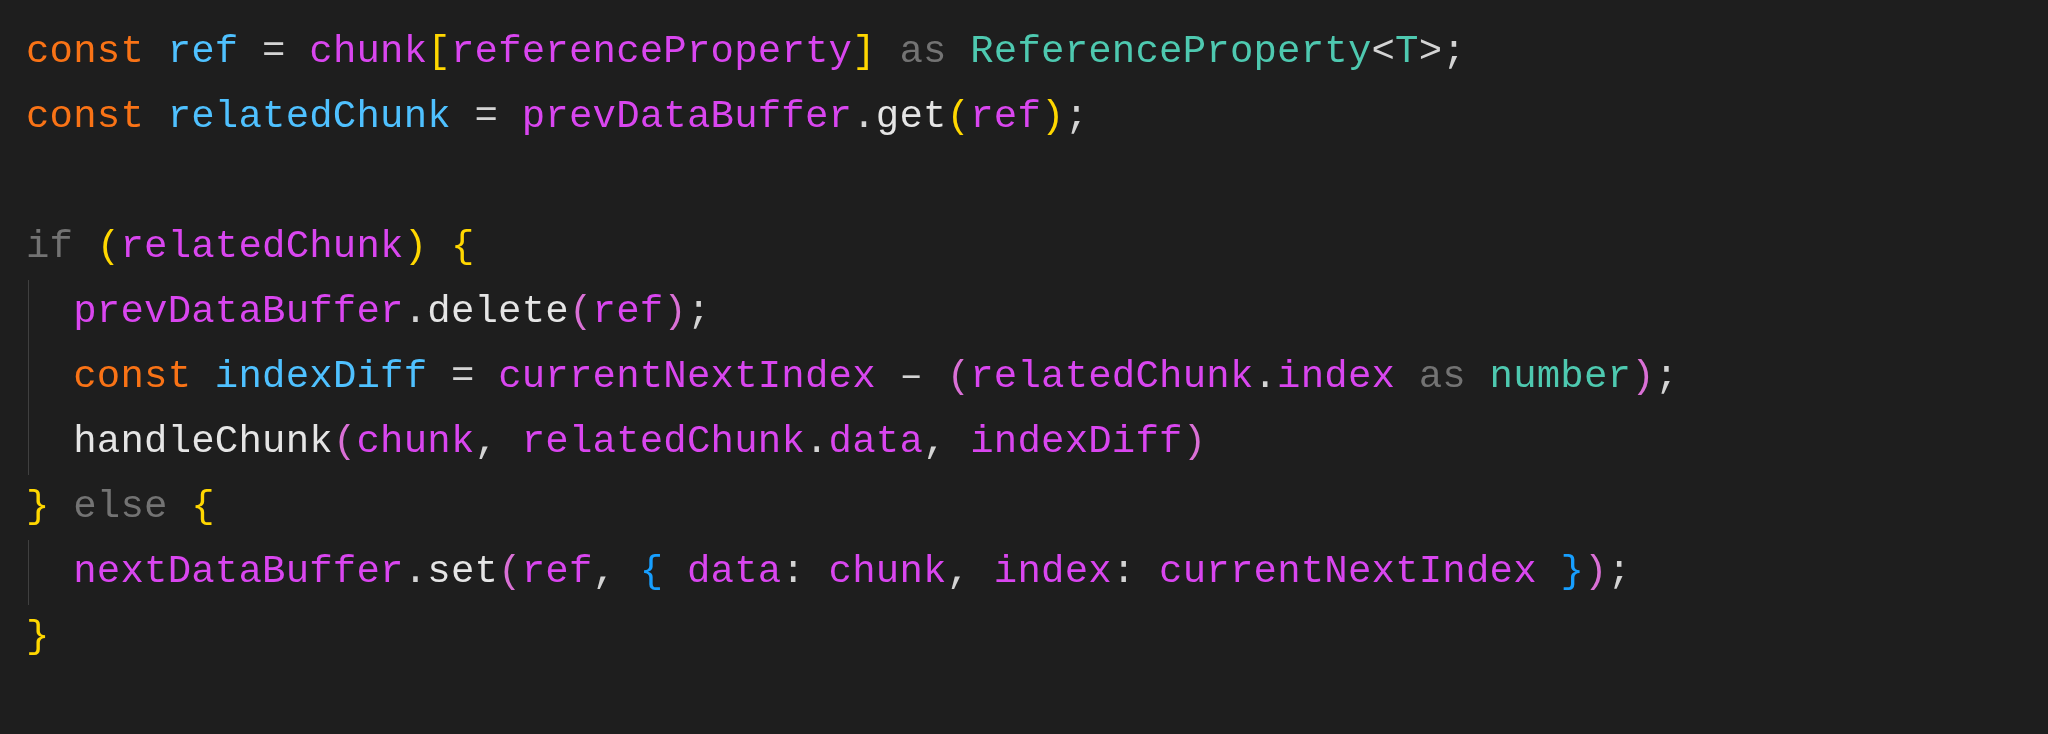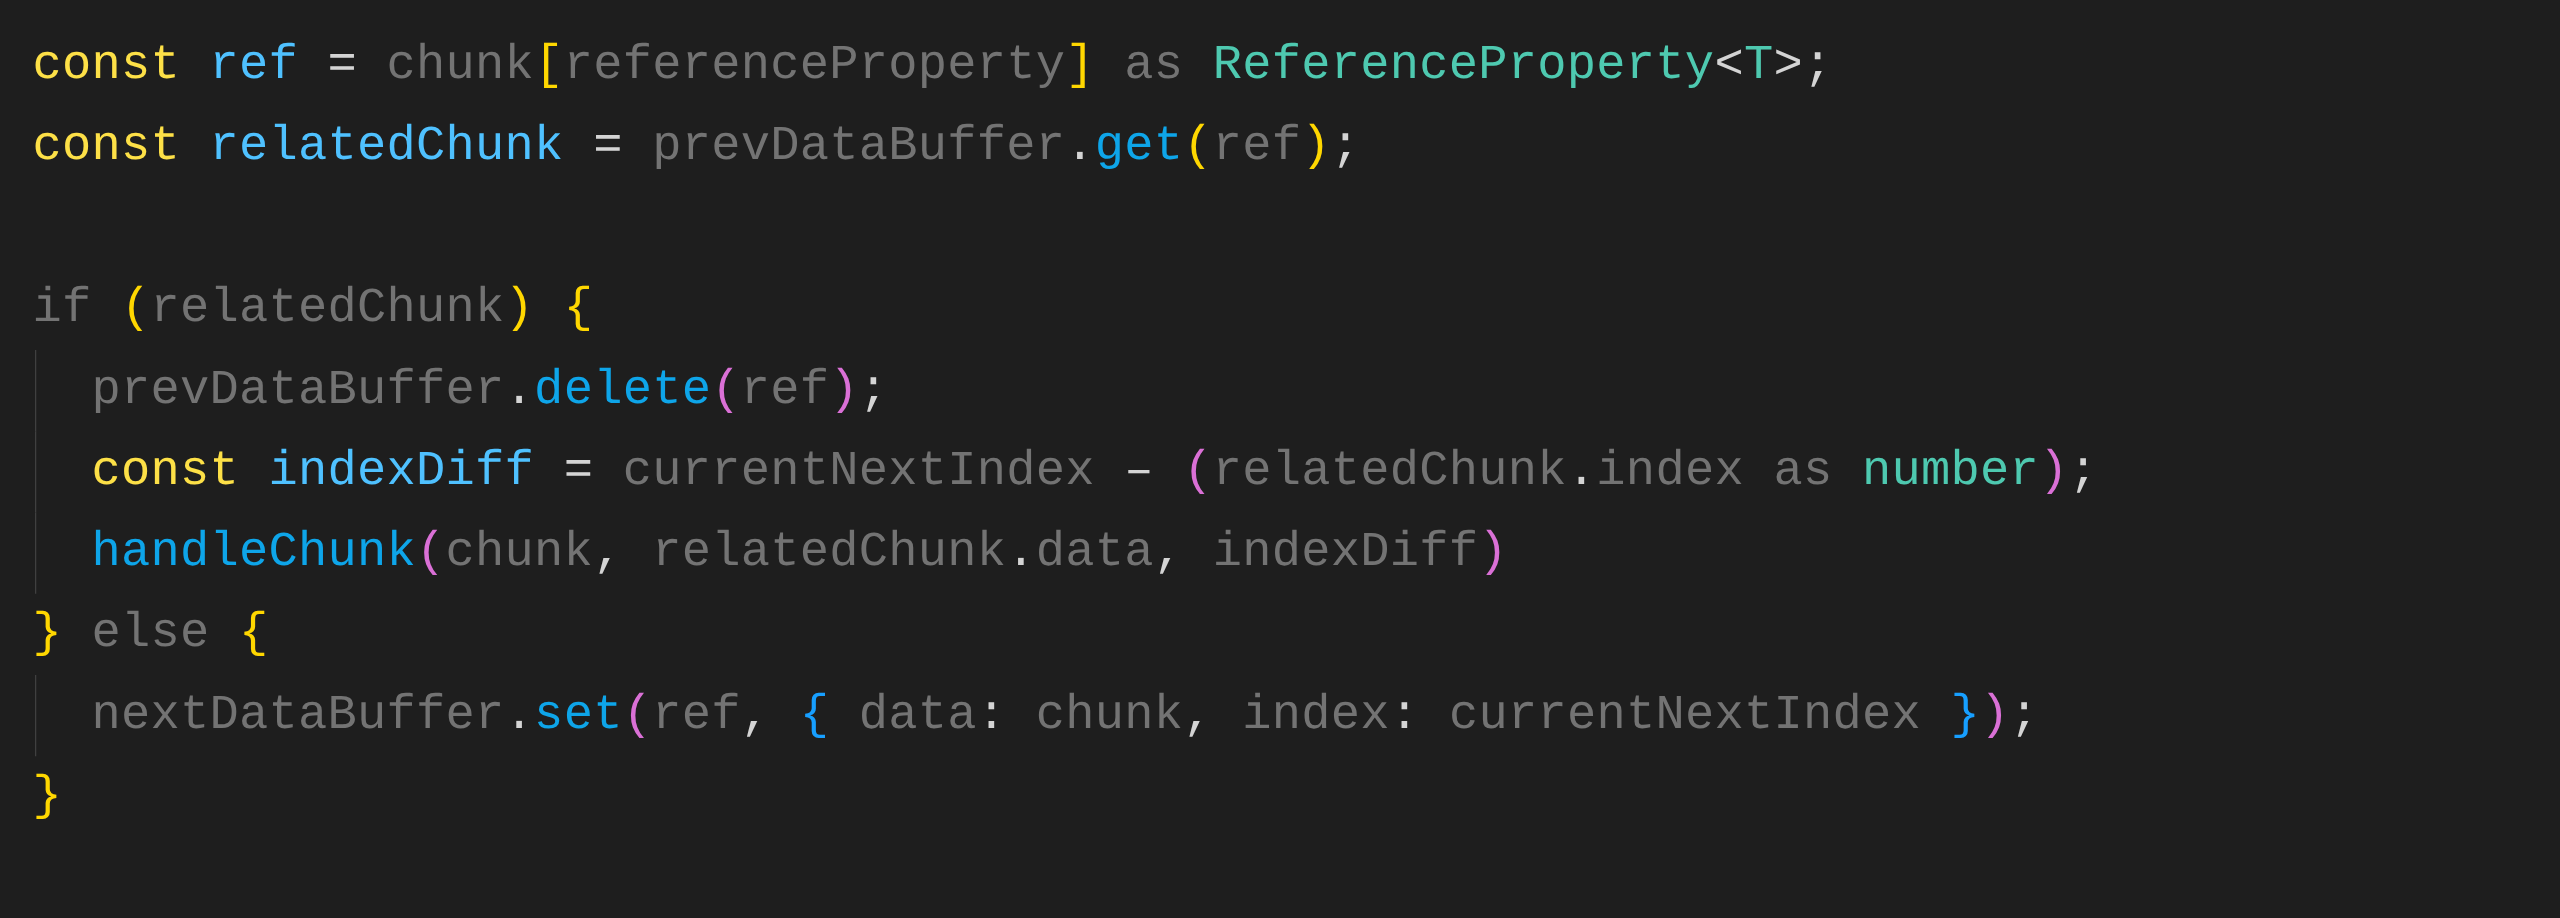--- a/index.html
+++ b/index.html
@@ -19,25 +19,25 @@
   .indent-guide{
     display:inline-block;
     border-left:1px solid #404040;
     height:65px;
     vertical-align:top;
     margin-left:2px;
     margin-right:-3px;
   }
   .line{display:block;height:65px}
   
-  .kw  {color:#fde047}
+  .kw  {color:#f97316}
   .ctl {color:#737373}
   .var1{color:#4fc1ff}
-  .var2{color:#737373}
-  .fn  {color:#0ea5e9}
+  .var2{color:#d946ef}
+  .fn  {color:#e5e5e5}
   .type{color:#4ec9b0}
   .typar{color:#4ec9b0}
   .punc{color:#d4d4d4}
   .brace-y{color:#ffd700}
   .brace-p{color:#da70d6}
   .brace-b{color:#179fff}
 </style>
 </head>
 <body>
 

